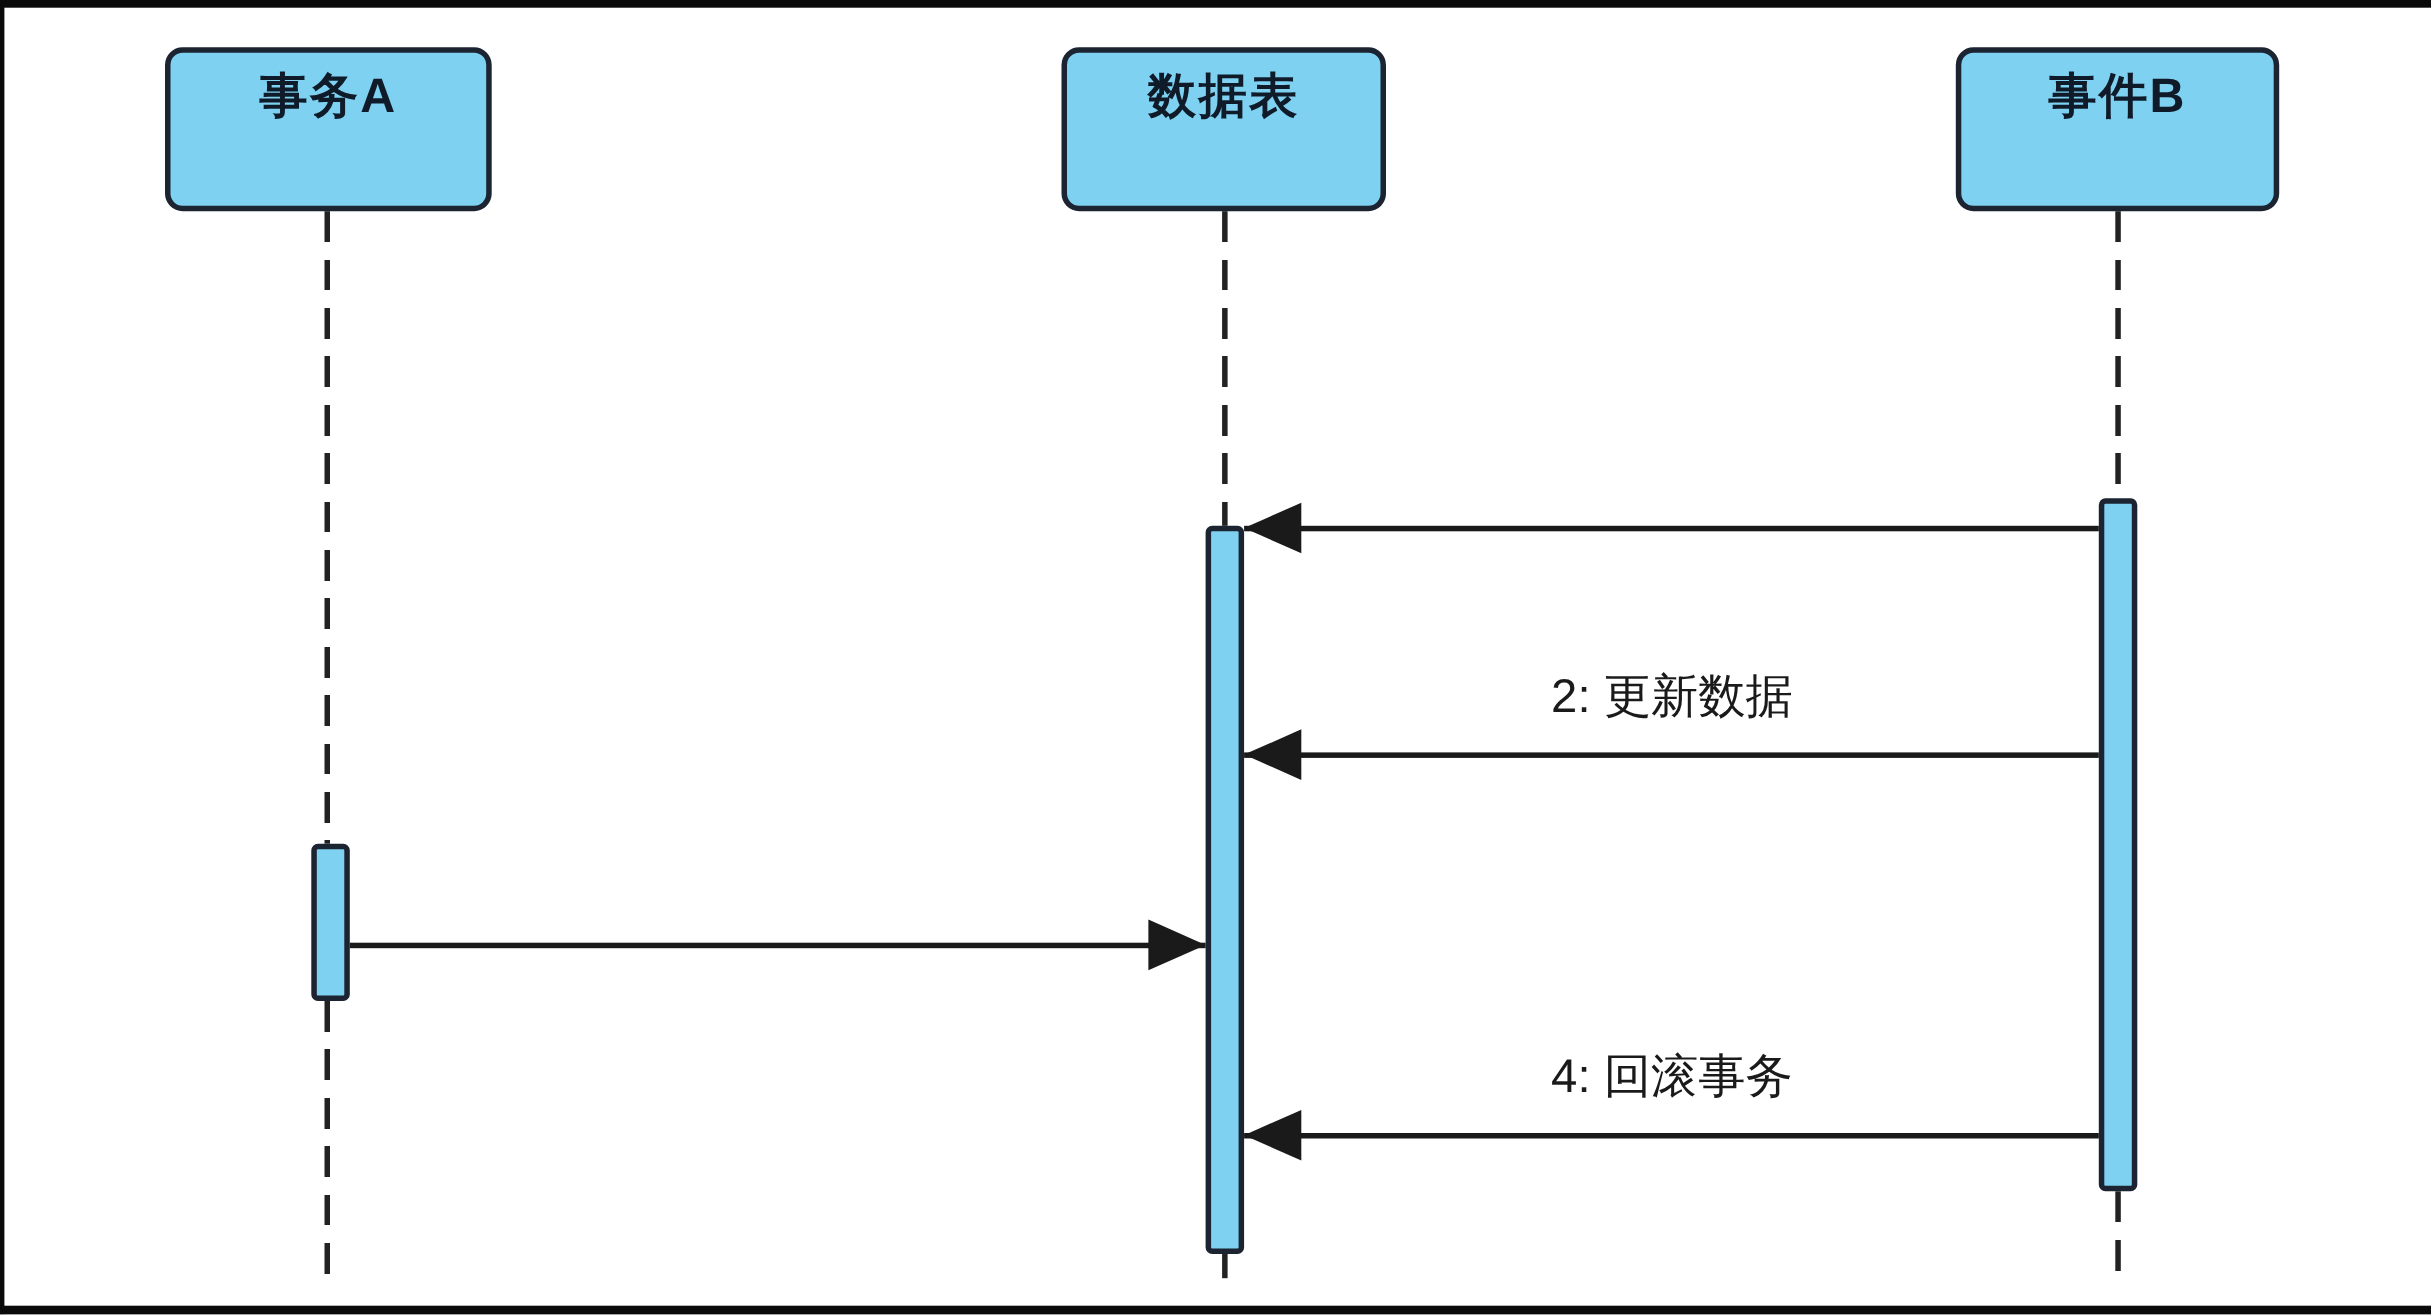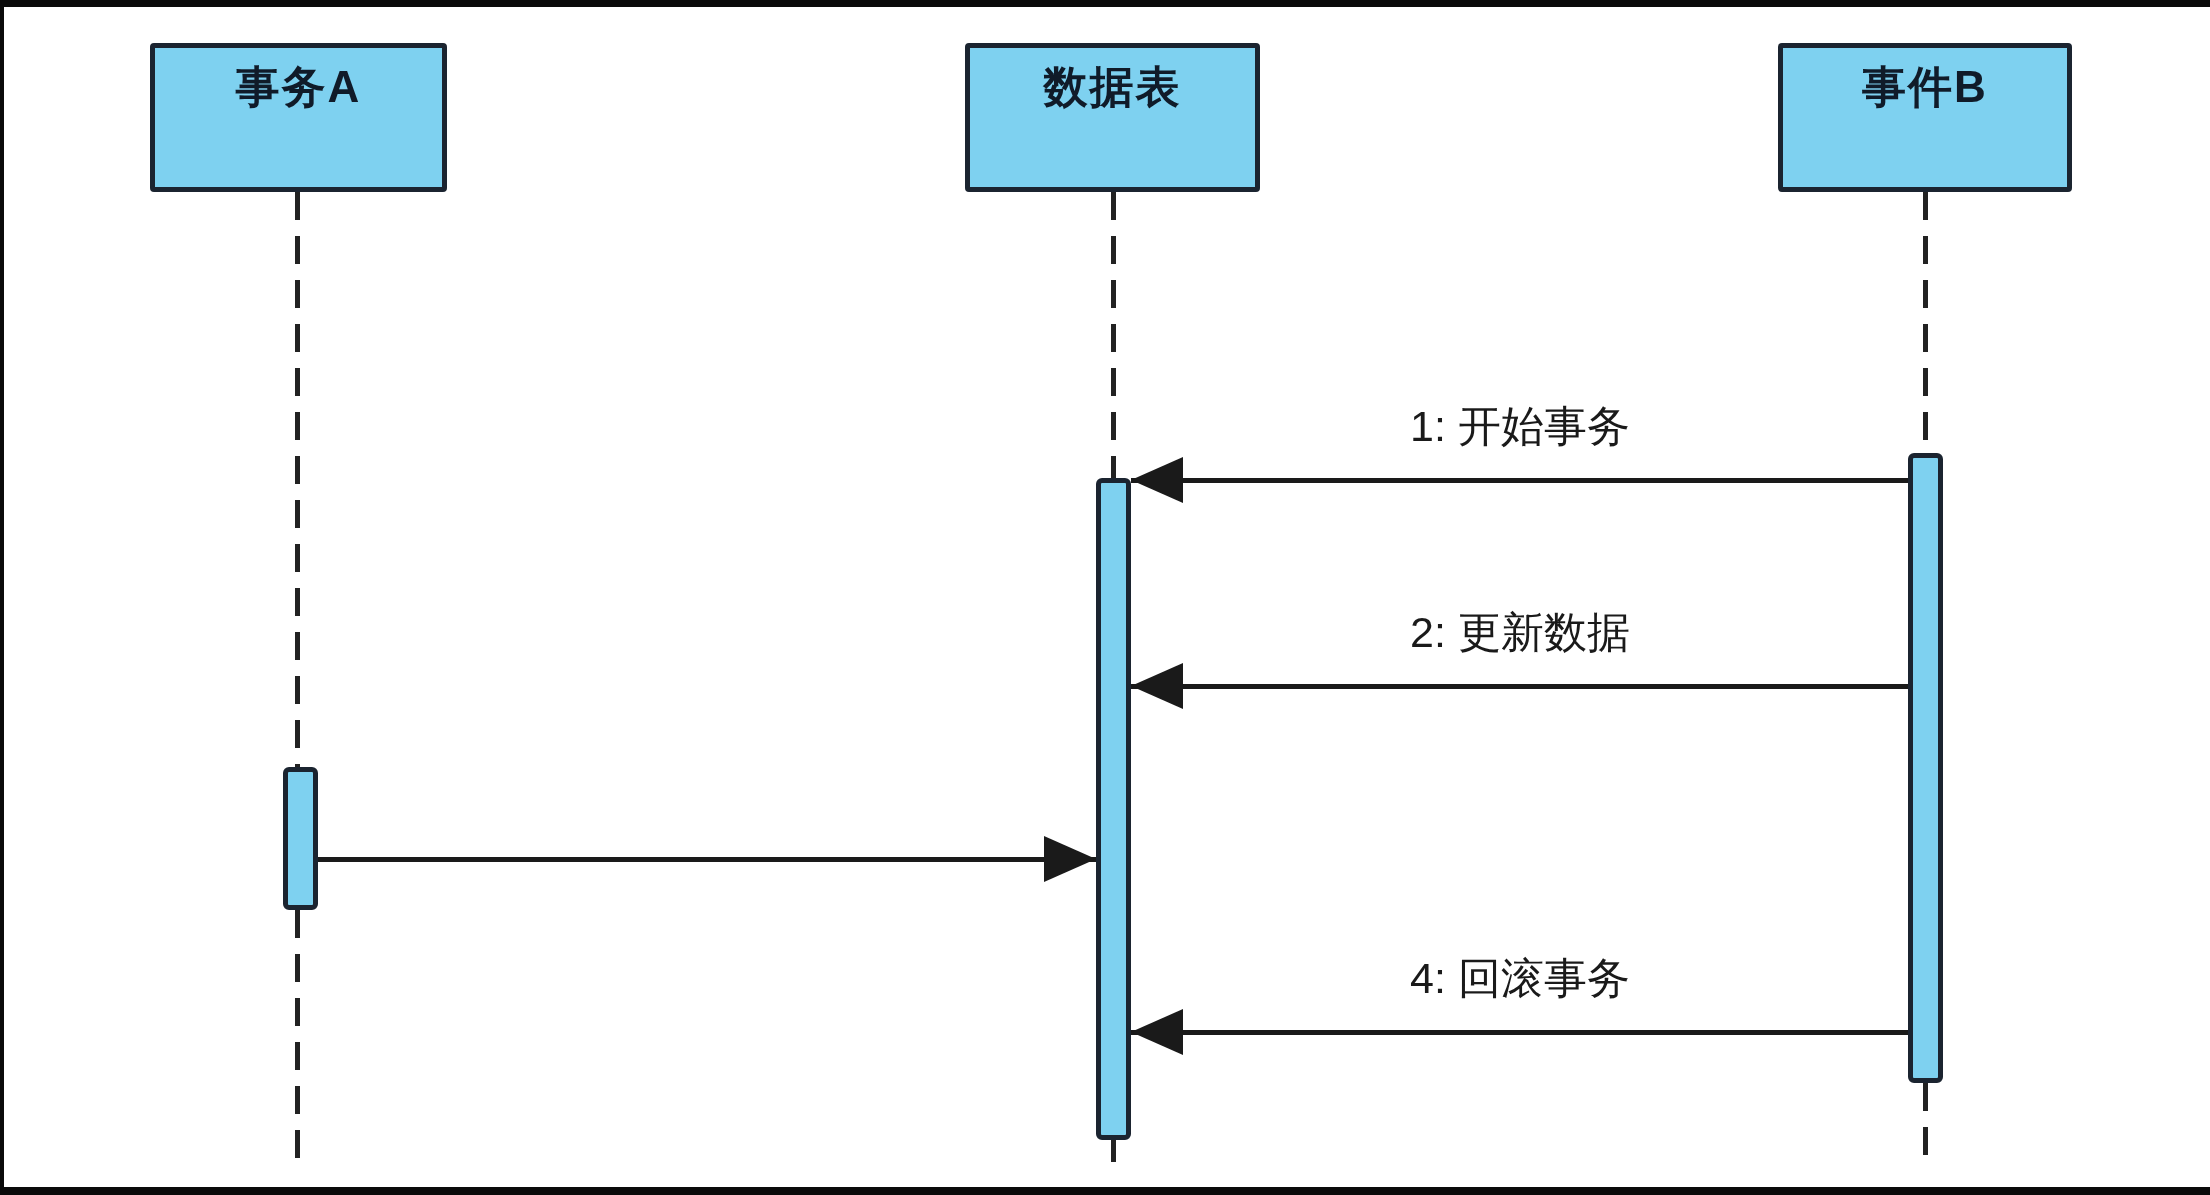--- a/index.html
+++ b/index.html
@@ -13,21 +13,21 @@
   }
   .frame{position:absolute;background:#0a0a0a;}
   .frame-top{left:0;top:0;width:2210px;height:7px;}
   .frame-left{left:0;top:0;width:4px;height:1195px;}
   .frame-bottom{left:0;top:1187px;width:2210px;height:8px;}
 
   .actor-box{
     position:absolute;top:43px;height:149px;
     background:#7ed1f0;
     border:5px solid #1b2430;
-    border-radius:4px;
+    border-radius:16px;
     display:flex;justify-content:center;align-items:flex-start;
     padding-top:10px;
     font-size:44px;font-weight:700;color:#101b29;
     letter-spacing:2px;
   }
   .actor-a{left:150px;width:297px;}
   .actor-d{left:965px;width:295px;}
   .actor-b{left:1778px;width:294px;}
 
   .lifeline{
@@ -102,21 +102,20 @@
   <div class="lifeline-solid ll-d-stub"></div>
   <div class="lifeline ll-b-upper"></div>
   <div class="lifeline ll-b-lower"></div>
 
   <div class="activation act-a"></div>
   <div class="activation act-d"></div>
   <div class="activation act-b"></div>
 
   <div class="msg-line m1-line"></div>
   <div class="arrowhead arrow-left m1-head"></div>
-  <div class="msg-label l1">1: 开始事务</div>
 
   <div class="msg-line m2-line"></div>
   <div class="arrowhead arrow-left m2-head"></div>
   <div class="msg-label l2">2: 更新数据</div>
 
   <div class="msg-line m3-line"></div>
   <div class="arrowhead arrow-right m3-head"></div>
 
   <div class="msg-line m4-line"></div>
   <div class="arrowhead arrow-left m4-head"></div>

